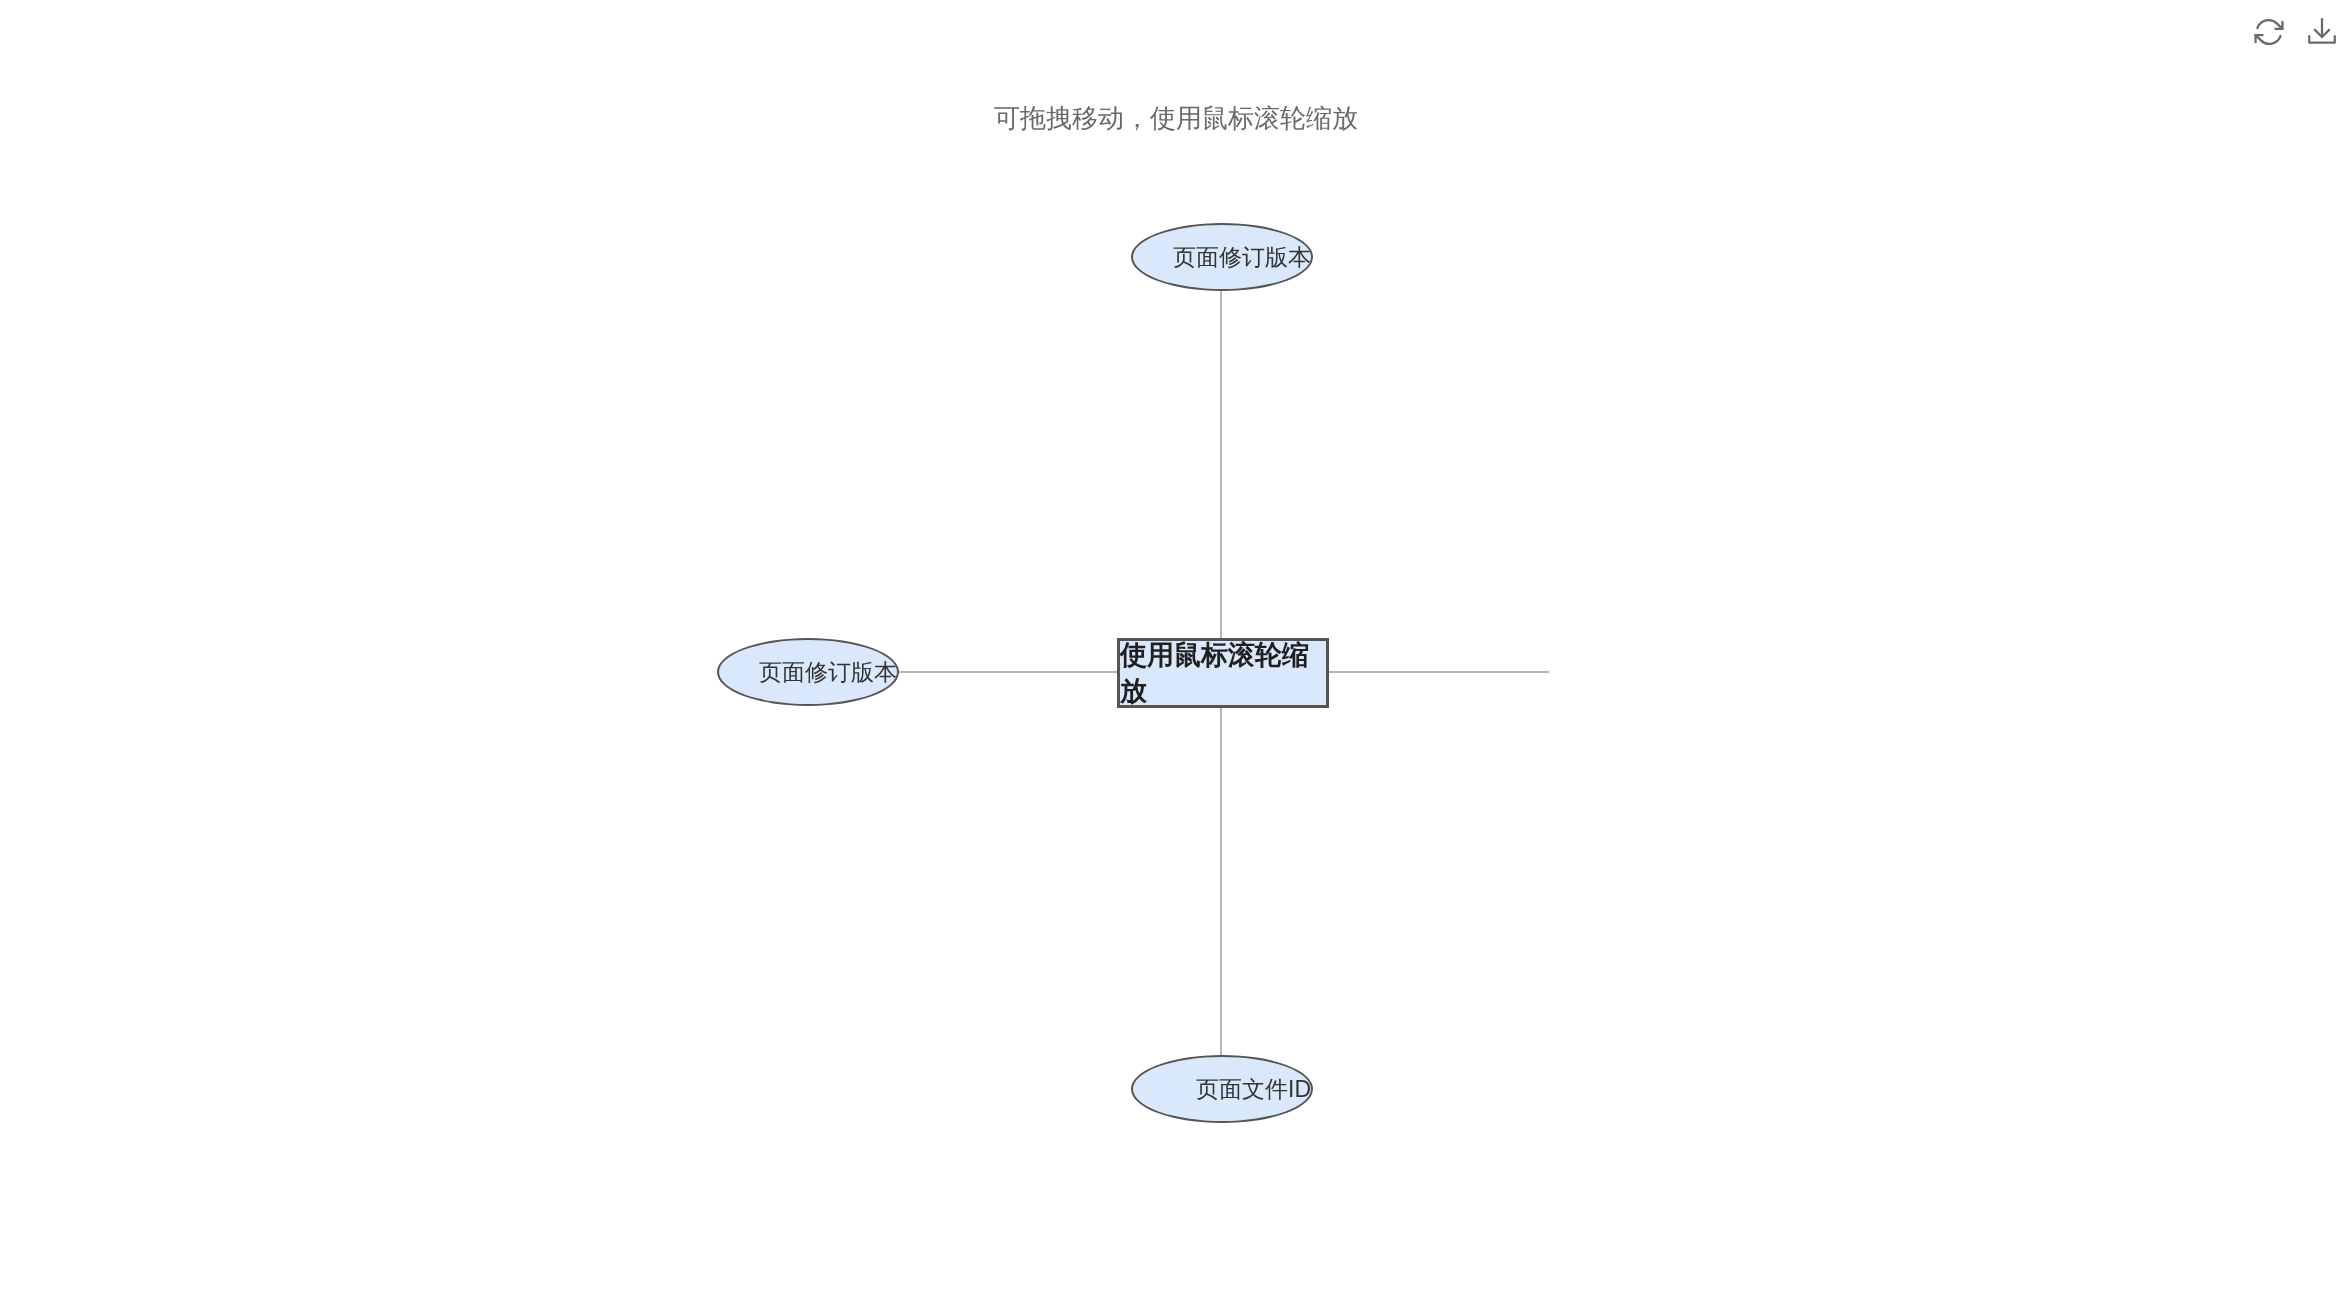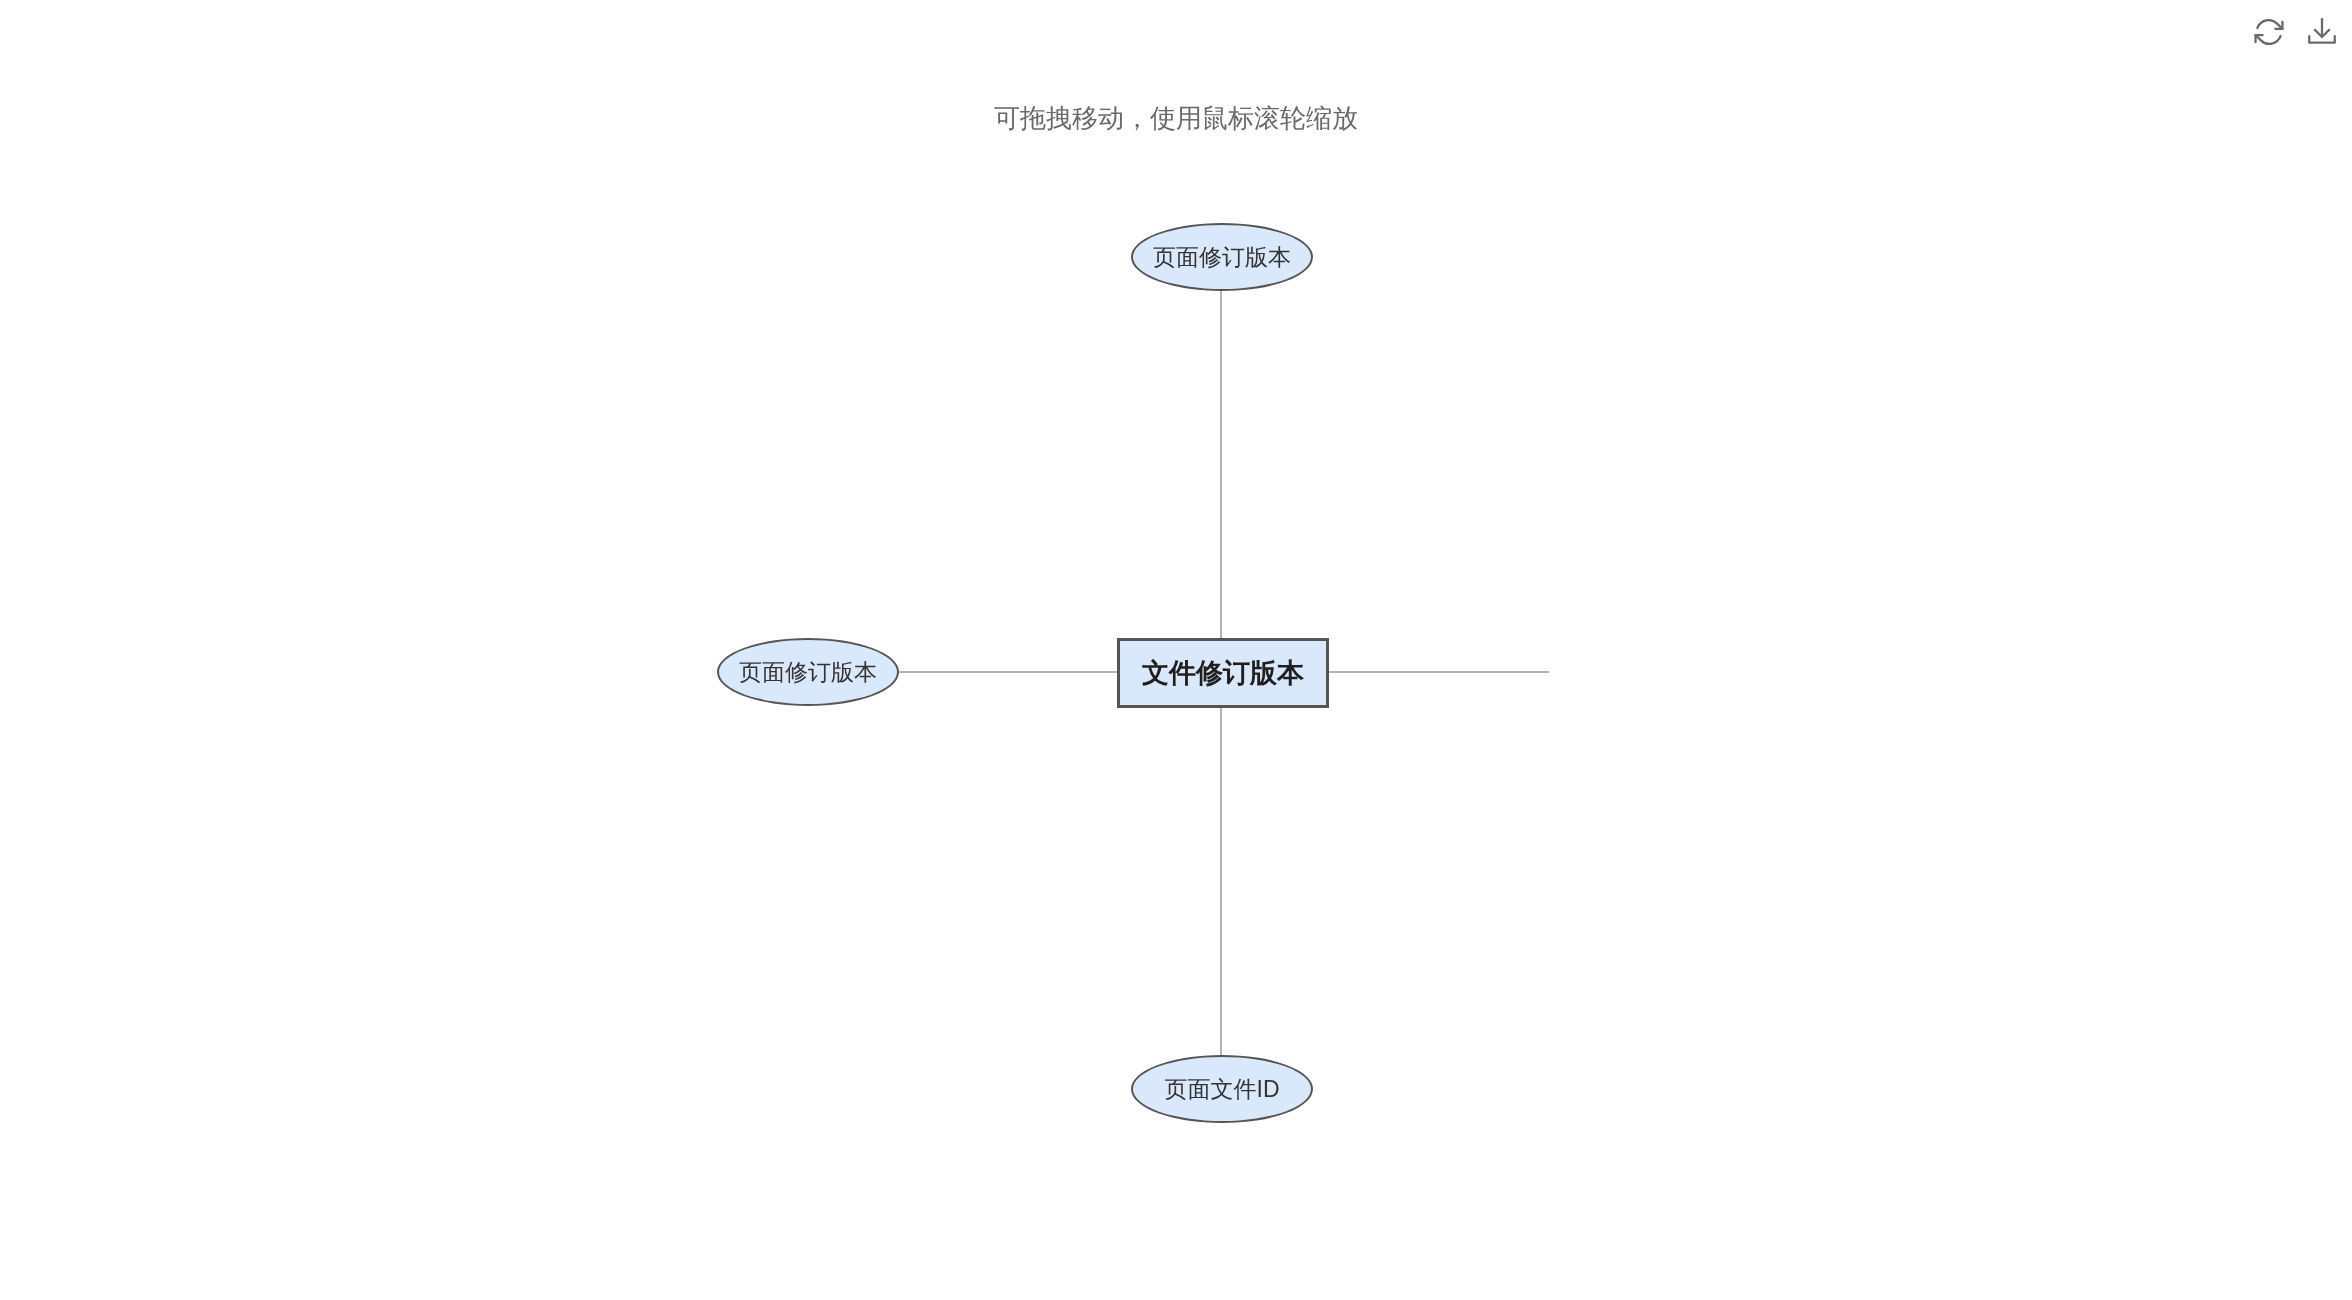--- a/index.html
+++ b/index.html
@@ -81,21 +81,21 @@
   .edge-h{height:2px;}
   .edge-top{left:1220px;top:291px;height:348px;}
   .edge-bottom{left:1220px;top:708px;height:348px;}
   .edge-left{left:895px;top:671px;width:223px;}
   .edge-right{left:1328px;top:671px;width:221px;}
 
   .node{
     position:absolute;
     display:flex;
     align-items:center;
-    justify-content:center;
+    justify-content:flex-end;
     background:var(--node_fill);
     cursor:move;
     user-select:none;
   }
   .entity{
     left:1117px;top:638px;
     width:212px;height:70px;
     border:3px solid var(--node_border);
     font-size:27px;
     font-weight:bold;
@@ -146,21 +146,21 @@
 
     <div class="node attr attr-top">
       <span>页面修订版本</span>
     </div>
 
     <div class="node attr attr-left">
       <span>页面修订版本</span>
     </div>
 
     <div class="node entity">
-      <span>文件修订版本</span>
+      <span>使用鼠标滚轮缩放</span>
     </div>
 
 
     <div class="node attr attr-bottom">
       <span>页面文件ID</span>
     </div>
 
   </div>
 
 </div>

